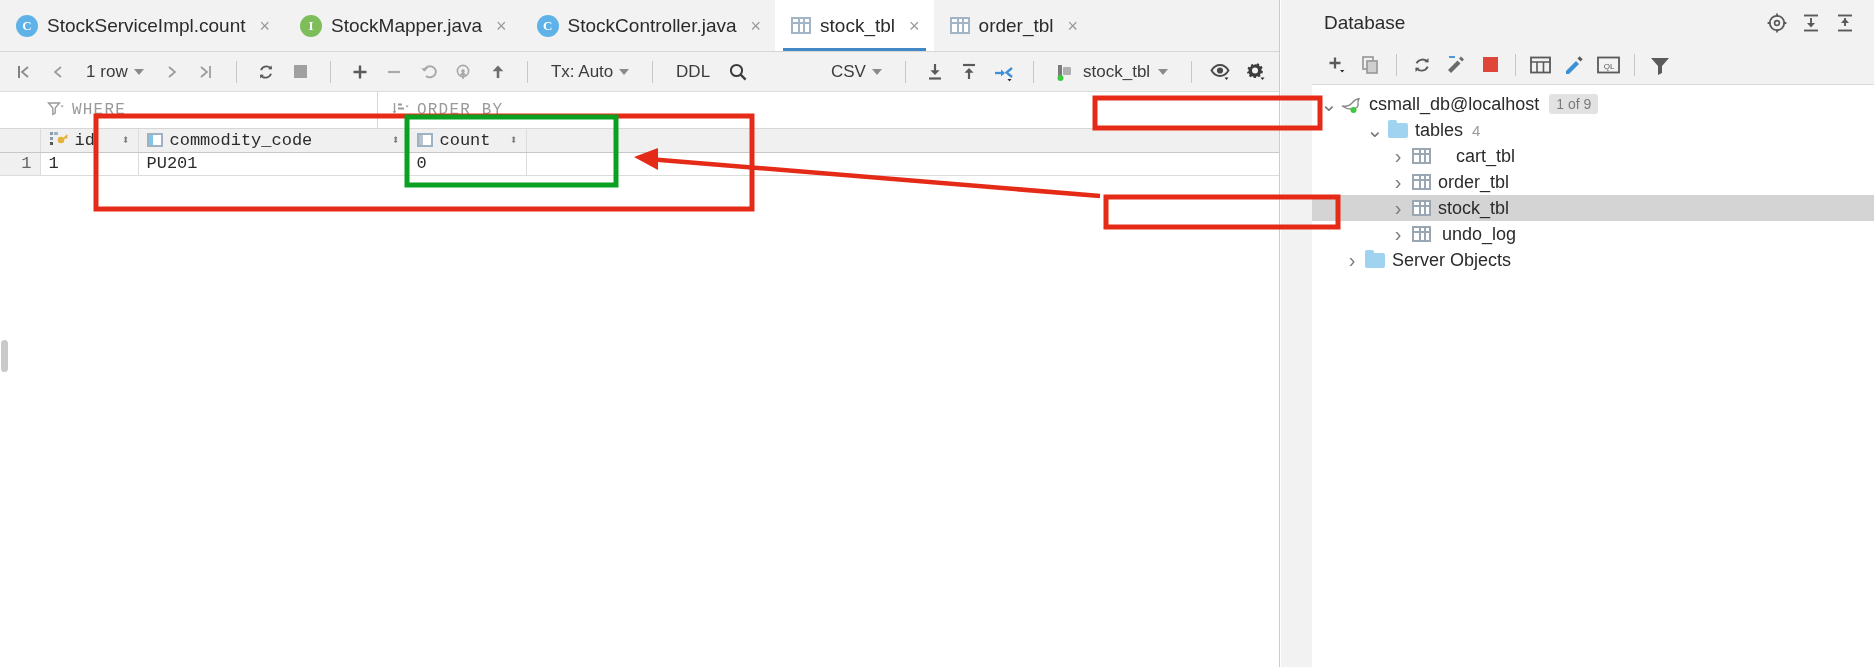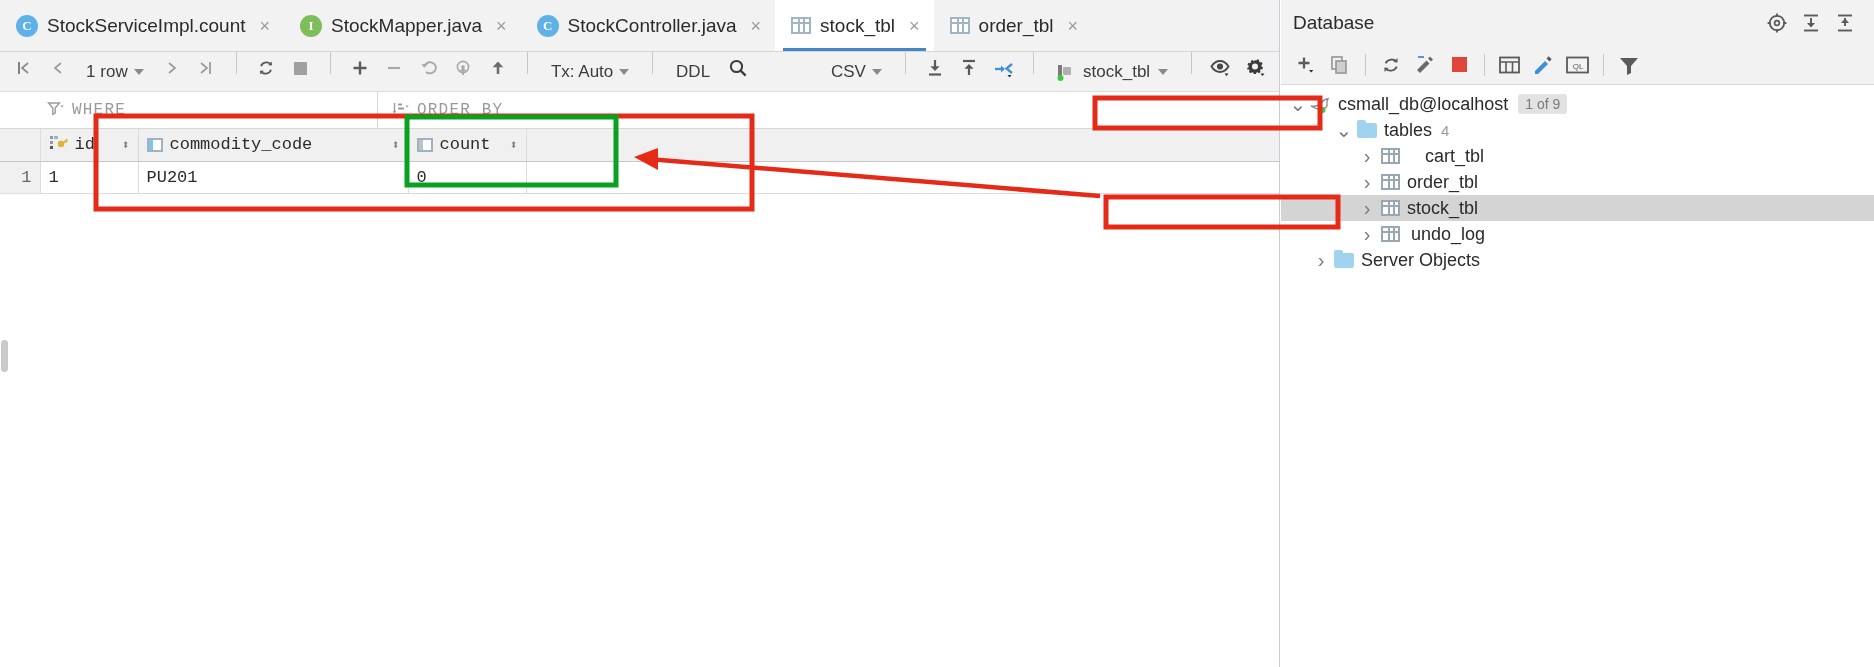--- a/index.html
+++ b/index.html
@@ -65,21 +65,21 @@
   }
   .tbl-icon::after {
     content: ""; position: absolute; top: 0; bottom: 0; left: 5px;
     width: 2px; background: #a2b5c6;
     box-shadow: 5px 0 0 0 #a2b5c6;
   }
 
   
   #editor-toolbar {
     height: 40px; background: #f2f2f2;
-    display: flex; 
+    display: flex; align-items: center;
     padding: 0 10px; gap: 8px;
     border-bottom: 1px solid #dcdcdc;
   }
   .tb-btn {
     width: 34px; height: 32px;
     display: flex; align-items: center; justify-content: center;
     color: #6e6e6e; cursor: pointer;
   }
   .tb-sep {
     width: 1px; height: 22px; background: #c7c7c7; margin: 0 8px;
@@ -108,21 +108,21 @@
   .filter-label {
     font-family: "Liberation Mono", monospace;
     font-size: 16px; color: #9a9a9a; letter-spacing: 1.2px;
   }
 
   
   #grid { width: 100%; border-collapse: collapse; table-layout: fixed; }
   #grid th, #grid td {
     font-family: "Liberation Mono", monospace;
     font-size: 17px; color: #2b2b2b;
-    height: 32px; padding: 0 8px;
+    height: 23px; padding: 0 8px;
     border-right: 1px solid #dcdcdc;
     border-bottom: 1px solid #dcdcdc;
     text-align: left; font-weight: normal;
     overflow: hidden; white-space: nowrap;
   }
   #grid th {
     background: #f0f0f0; border-bottom: 1px solid #c7c7c7;
   }
   #grid th.rownum-h, #grid td.rownum {
     width: 40px; background: #f0f0f0; text-align: right;
@@ -139,21 +139,21 @@
     width: 4px; background: #7fc4ea;
   }
   .col-icon.plain::before { background: #b8c3cd; }
   .key-icon { font-size: 15px; color: #e3b23c; flex: 0 0 auto; }
   td.num { text-align: right; }
   #grid tr td { background: #ffffff; }
 
   
   #db-pane {
     position: absolute; left: 1281px; top: 0;
-    width: 593px; height: 667px; background: #f2f2f2;
+    width: 593px; height: 667px; background: #f2f2f2; padding-left: 31px;
   }
   #db-header {
     height: 45px; display: flex; align-items: center;
     padding: 0 12px; gap: 0; background: #f2f2f2;
   }
   #db-title { font-size: 19px; color: #2b2b2b; margin-right: auto; }
   #db-toolbar {
     height: 40px; display: flex; align-items: center;
     padding: 0 8px; background: #f2f2f2;
     border-bottom: 1px solid #dcdcdc;

